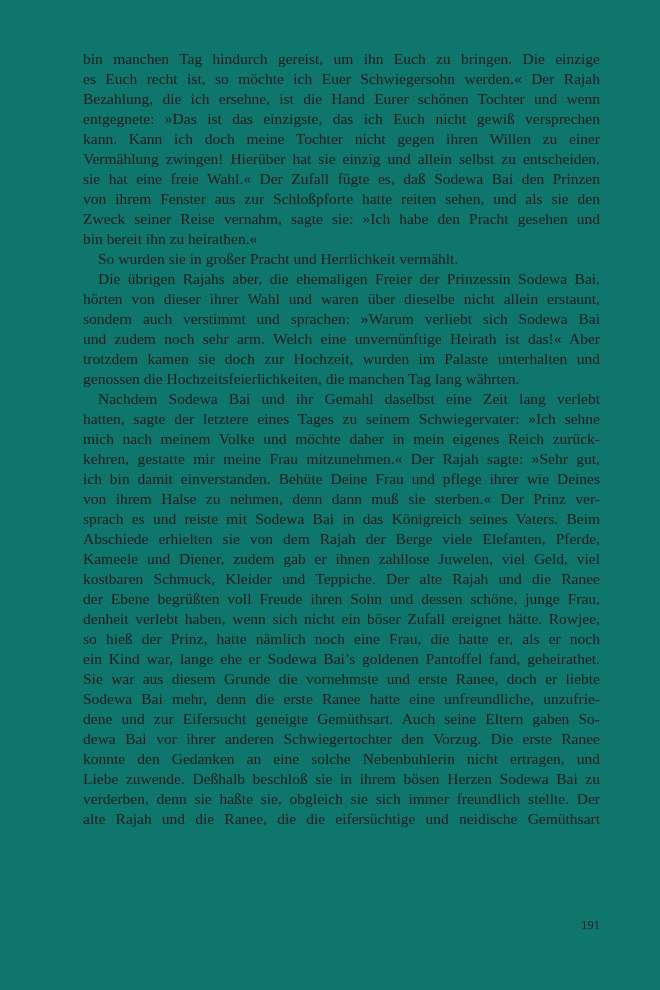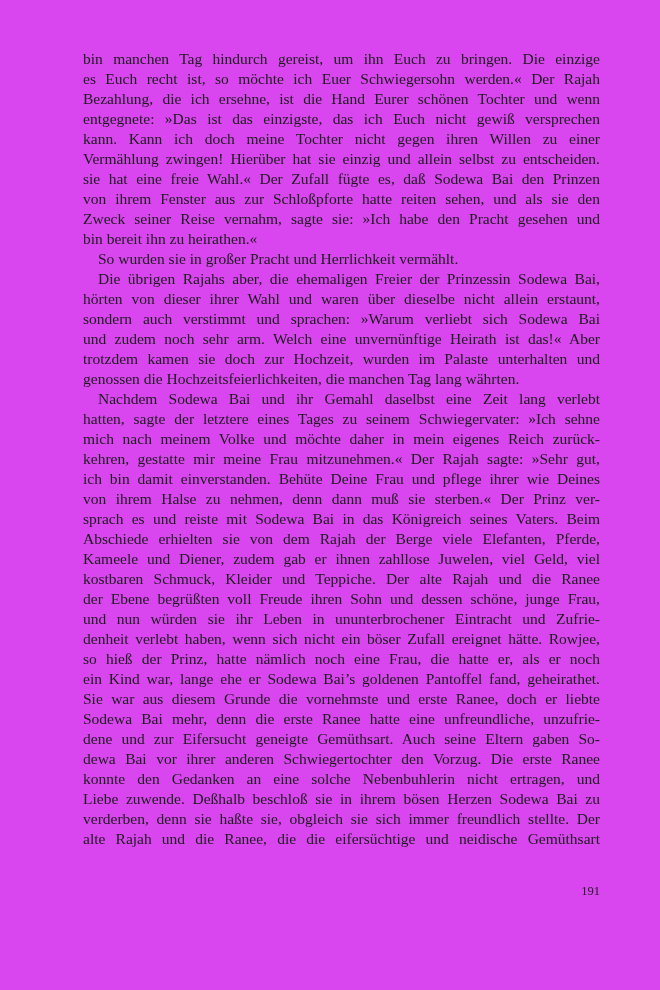--- a/index.html
+++ b/index.html
@@ -9,21 +9,21 @@
   body {
     width: 660px;
     height: 990px;
     background: #ffffff;
     position: relative;
     overflow: hidden;
   }
   .page {
     position: absolute;
     inset: 0;
-    background: #d946ef;
+    background: #0f766e;
   }
   .page-text {
     position: absolute;
     left: 83px;
     top: 49px;
     width: 517px;
     font-family: "Liberation Serif", "DejaVu Serif", serif;
     font-size: 15.5px;
     line-height: 20px;
     color: #1c1c1c;
@@ -38,21 +38,21 @@
   }
   .line.para-end {
     text-align-last: left;
   }
   .line.indent {
     text-indent: 15px;
   }
   .page-number {
     position: absolute;
     left: 83px;
-    top: 884px;
+    top: 918px;
     width: 517px;
     text-align: right;
     font-family: "Liberation Serif", "DejaVu Serif", serif;
     font-size: 12.5px;
     color: #1c1c1c;
   }
 </style>
 </head>
 <body>
 
@@ -79,21 +79,20 @@
       <div class="line">hatten, sagte der letztere eines Tages zu seinem Schwiegervater: »Ich sehne</div>
       <div class="line">mich nach meinem Volke und möchte daher in mein eigenes Reich zurück-</div>
       <div class="line">kehren, gestatte mir meine Frau mitzunehmen.« Der Rajah sagte: »Sehr gut,</div>
       <div class="line">ich bin damit einverstanden. Behüte Deine Frau und pflege ihrer wie Deines</div>
       <div class="line">von ihrem Halse zu nehmen, denn dann muß sie sterben.« Der Prinz ver-</div>
       <div class="line">sprach es und reiste mit Sodewa Bai in das Königreich seines Vaters. Beim</div>
       <div class="line">Abschiede erhielten sie von dem Rajah der Berge viele Elefanten, Pferde,</div>
       <div class="line">Kameele und Diener, zudem gab er ihnen zahllose Juwelen, viel Geld, viel</div>
       <div class="line">kostbaren Schmuck, Kleider und Teppiche. Der alte Rajah und die Ranee</div>
       <div class="line">der Ebene begrüßten voll Freude ihren Sohn und dessen schöne, junge Frau,</div>
-      <div class="line">und nun würden sie ihr Leben in ununterbrochener Eintracht und Zufrie-</div>
       <div class="line">denheit verlebt haben, wenn sich nicht ein böser Zufall ereignet hätte. Rowjee,</div>
       <div class="line">so hieß der Prinz, hatte nämlich noch eine Frau, die hatte er, als er noch</div>
       <div class="line">ein Kind war, lange ehe er Sodewa Bai’s goldenen Pantoffel fand, geheirathet.</div>
       <div class="line">Sie war aus diesem Grunde die vornehmste und erste Ranee, doch er liebte</div>
       <div class="line">Sodewa Bai mehr, denn die erste Ranee hatte eine unfreundliche, unzufrie-</div>
       <div class="line">dene und zur Eifersucht geneigte Gemüthsart. Auch seine Eltern gaben So-</div>
       <div class="line">dewa Bai vor ihrer anderen Schwiegertochter den Vorzug. Die erste Ranee</div>
       <div class="line">konnte den Gedanken an eine solche Nebenbuhlerin nicht ertragen, und</div>
       <div class="line">Liebe zuwende. Deßhalb beschloß sie in ihrem bösen Herzen Sodewa Bai zu</div>
       <div class="line">verderben, denn sie haßte sie, obgleich sie sich immer freundlich stellte. Der</div>

